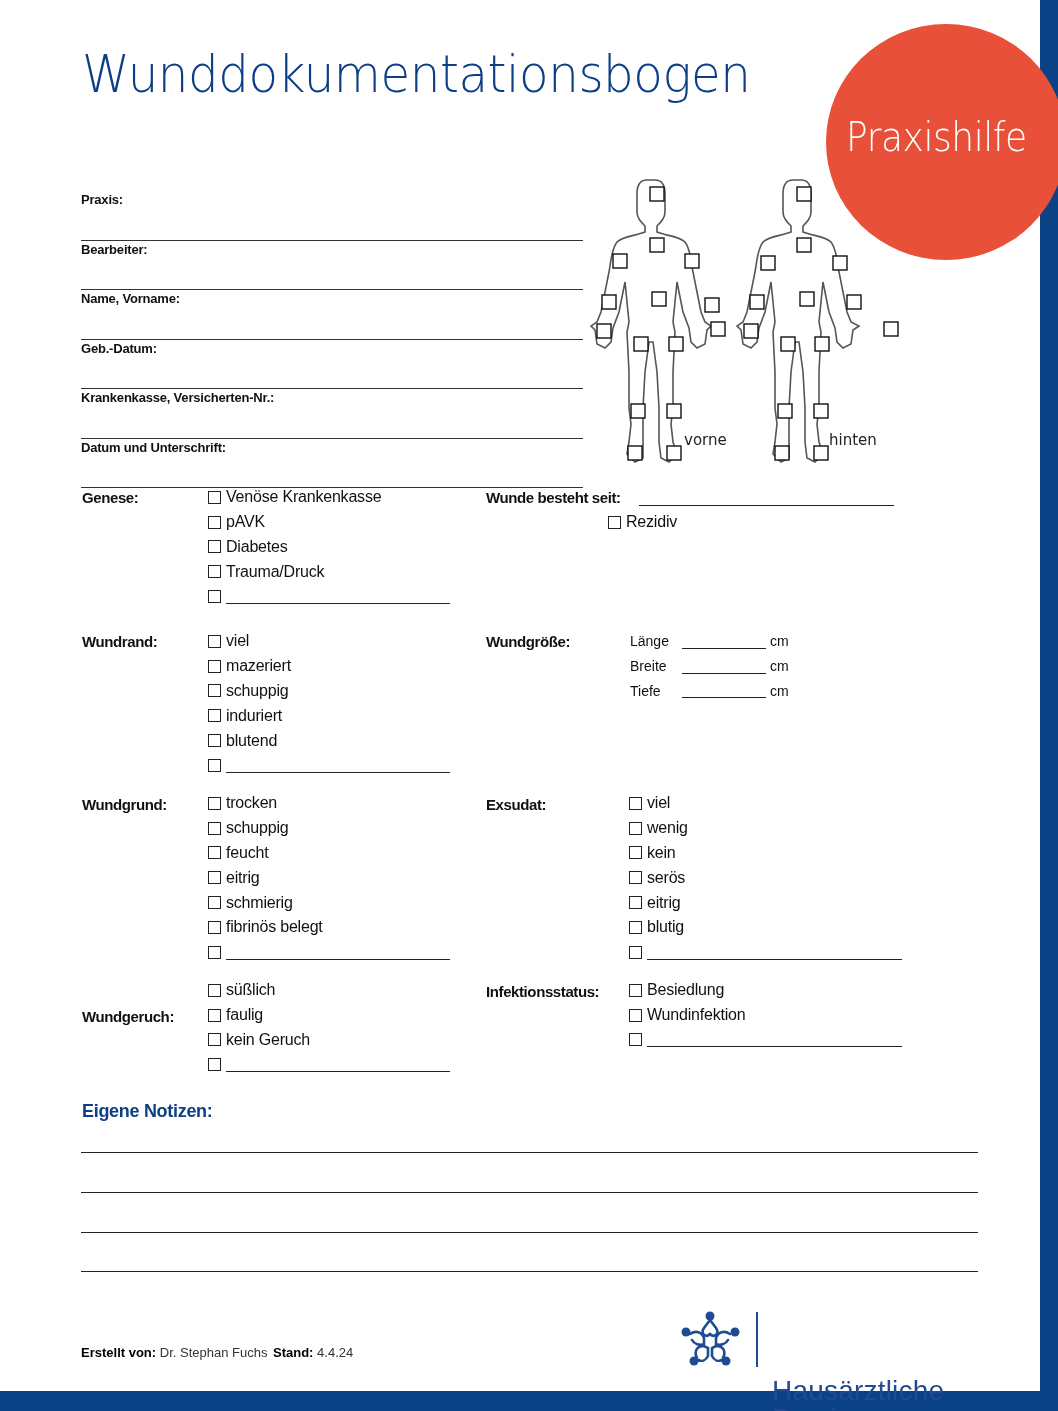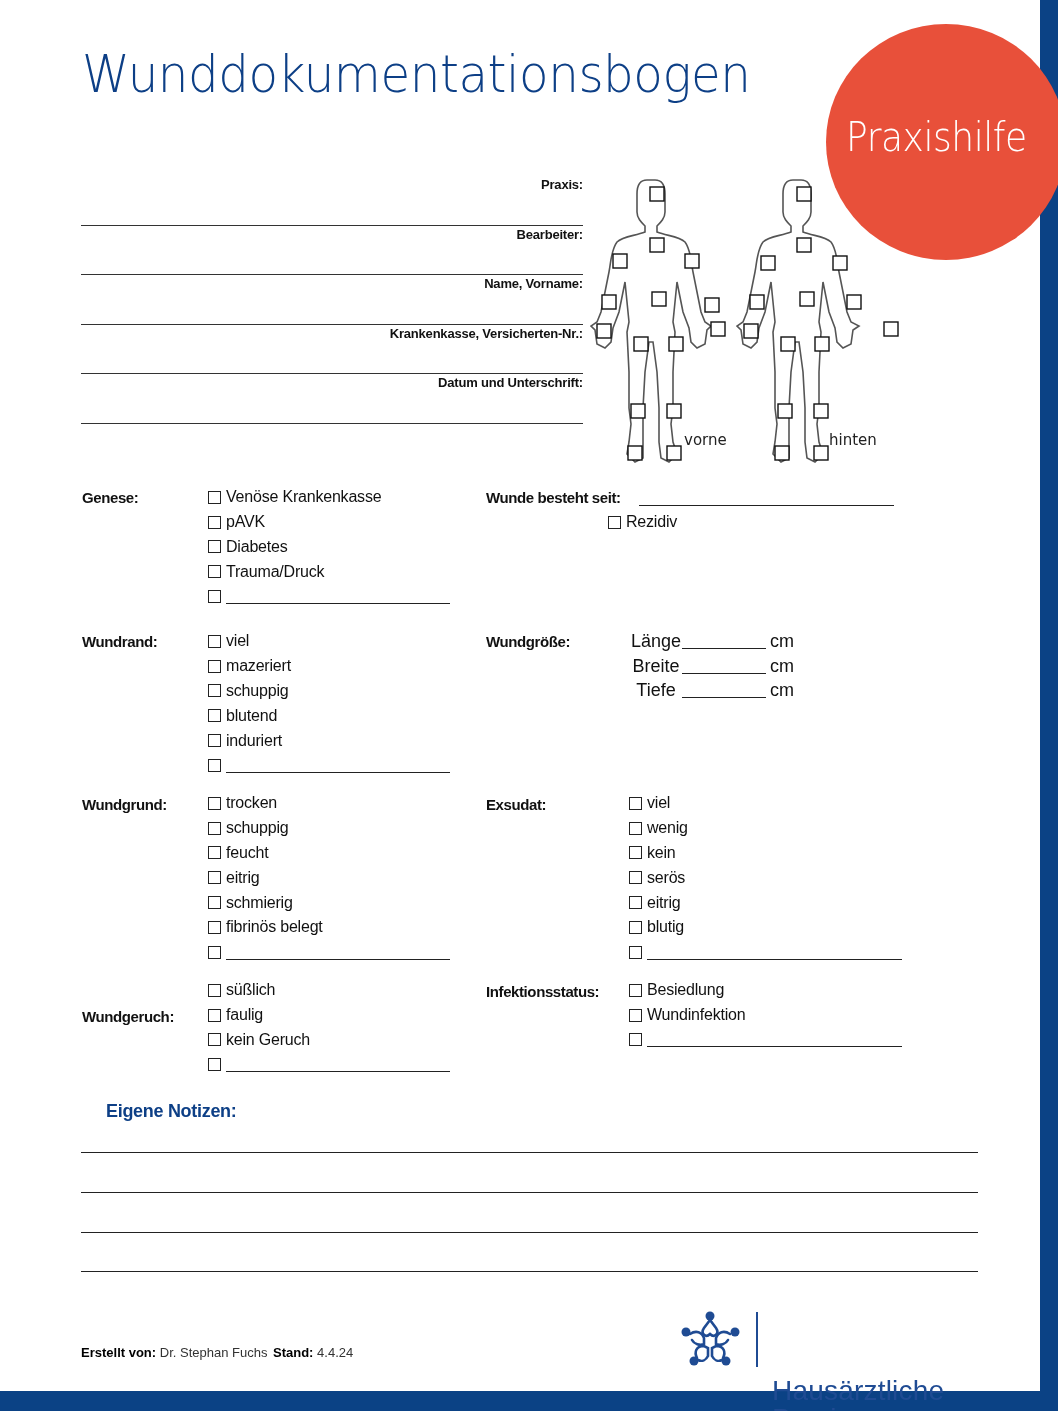--- a/index.html
+++ b/index.html
@@ -18,35 +18,35 @@
   }
   .badge {
     position: absolute; left: 826px; top: 24px; width: 240px; height: 236px; border-radius: 50%;
     background: #e8503a;
   }
   .badge-label {
     position: absolute; left: 846px; top: 114px; color: #fff; font-size: 40px;
     font-family: "DejaVu Sans", sans-serif; font-weight: 300; letter-spacing: -0.5px;
     transform: scaleX(0.9); transform-origin: left top;
   }
-  .fields { position: absolute; left: 81px; top: 176px; width: 502px; text-align: right; }
+  .fields { position: absolute; left: 81px; top: 191px; width: 502px; }
   .field { height: 49.5px; border-bottom: 1.5px solid #333; box-sizing: border-box; }
   .field-label { display: block; font-size: 13px; font-weight: bold; padding-top: 1px; letter-spacing: -0.2px; }
   .figure { position: absolute; left: 585px; top: 172px; width: 320px; height: 300px; }
   .section-label { position: absolute; font-size: 15px; font-weight: bold; letter-spacing: -0.4px; }
   .opts { position: absolute; }
   .opt { display: flex; align-items: center; height: 24.8px; font-size: 16px; letter-spacing: -0.2px; }
   .box { display: inline-block; width: 13px; height: 13px; border: 1.4px solid #222; box-sizing: border-box; margin-right: 5px; flex: none; }
   .blank { display: inline-block; border-bottom: 1px solid #222; height: 14px; }
   .blank-l { width: 224px; }
   .blank-r { width: 255px; }
-  .size-row { display: flex; align-items: center; height: 24.8px; font-size: 18px; text-align: center; }
+  .size-row { display: flex; align-items: center; height: 24.8px; font-size: 14px; }
   .size-row .lbl { width: 52px; }
   .size-row .blank { width: 84px; margin-right: 4px; }
-  .notes-title { position: absolute; left: 82px; top: 1101px; font-size: 18px; font-weight: bold; color: #0d3f86; letter-spacing: -0.3px; margin-left: 24px; }
+  .notes-title { position: absolute; left: 82px; top: 1101px; font-size: 18px; font-weight: bold; color: #0d3f86; letter-spacing: -0.3px; }
   .note-line { position: absolute; left: 81px; width: 897px; border-top: 1.5px solid #222; }
   .footer { position: absolute; top: 1345px; font-size: 13px; color: #333; }
   .footer b { color: #000; }
   .logo-divider { position: absolute; left: 756px; top: 1312px; width: 2px; height: 55px; background: #1f4b93; }
   .logo-text { position: absolute; left: 772px; top: 1377px; font-size: 28px; font-weight: normal; color: #1f4b93; line-height: 28px; letter-spacing: 0.2px; }
 </style>
 </head>
 <body>
 
 <div class="right-bar"></div>
@@ -58,20 +58,23 @@
 
 <div class="fields">
   <div class="field">
       <span class="field-label">Praxis:</span>
     </div>
   <div class="field">
       <span class="field-label">Bearbeiter:</span>
     </div>
   <div class="field">
       <span class="field-label">Name, Vorname:</span>
+    </div>
+  <div class="field">
+      <span class="field-label">Geb.-Datum:</span>
     </div>
   <div class="field">
       <span class="field-label">Krankenkasse, Versicherten-Nr.:</span>
     </div>
   <div class="field">
       <span class="field-label">Datum und Unterschrift:</span>
     </div>
 </div>
 
 <svg class="figure" viewBox="0 0 320 300" xmlns="http://www.w3.org/2000/svg">
@@ -160,25 +163,25 @@
   <label class="opt">
       <span class="box"></span>
       <span>mazeriert</span>
     </label>
   <label class="opt">
       <span class="box"></span>
       <span>schuppig</span>
     </label>
   <label class="opt">
       <span class="box"></span>
+      <span>induriert</span>
+    </label>
+  <label class="opt">
+      <span class="box"></span>
       <span>blutend</span>
-    </label>
-  <label class="opt">
-      <span class="box"></span>
-      <span>induriert</span>
     </label>
   <label class="opt">
       <span class="box"></span>
       <span class="blank blank-l"></span>
     </label>
 </div>
 
 <div class="section-label" style="left:486px; top:633px;">Wundgröße:</div>
 <div class="opts" style="left:630px; top:629px;">
   <div class="size-row">

